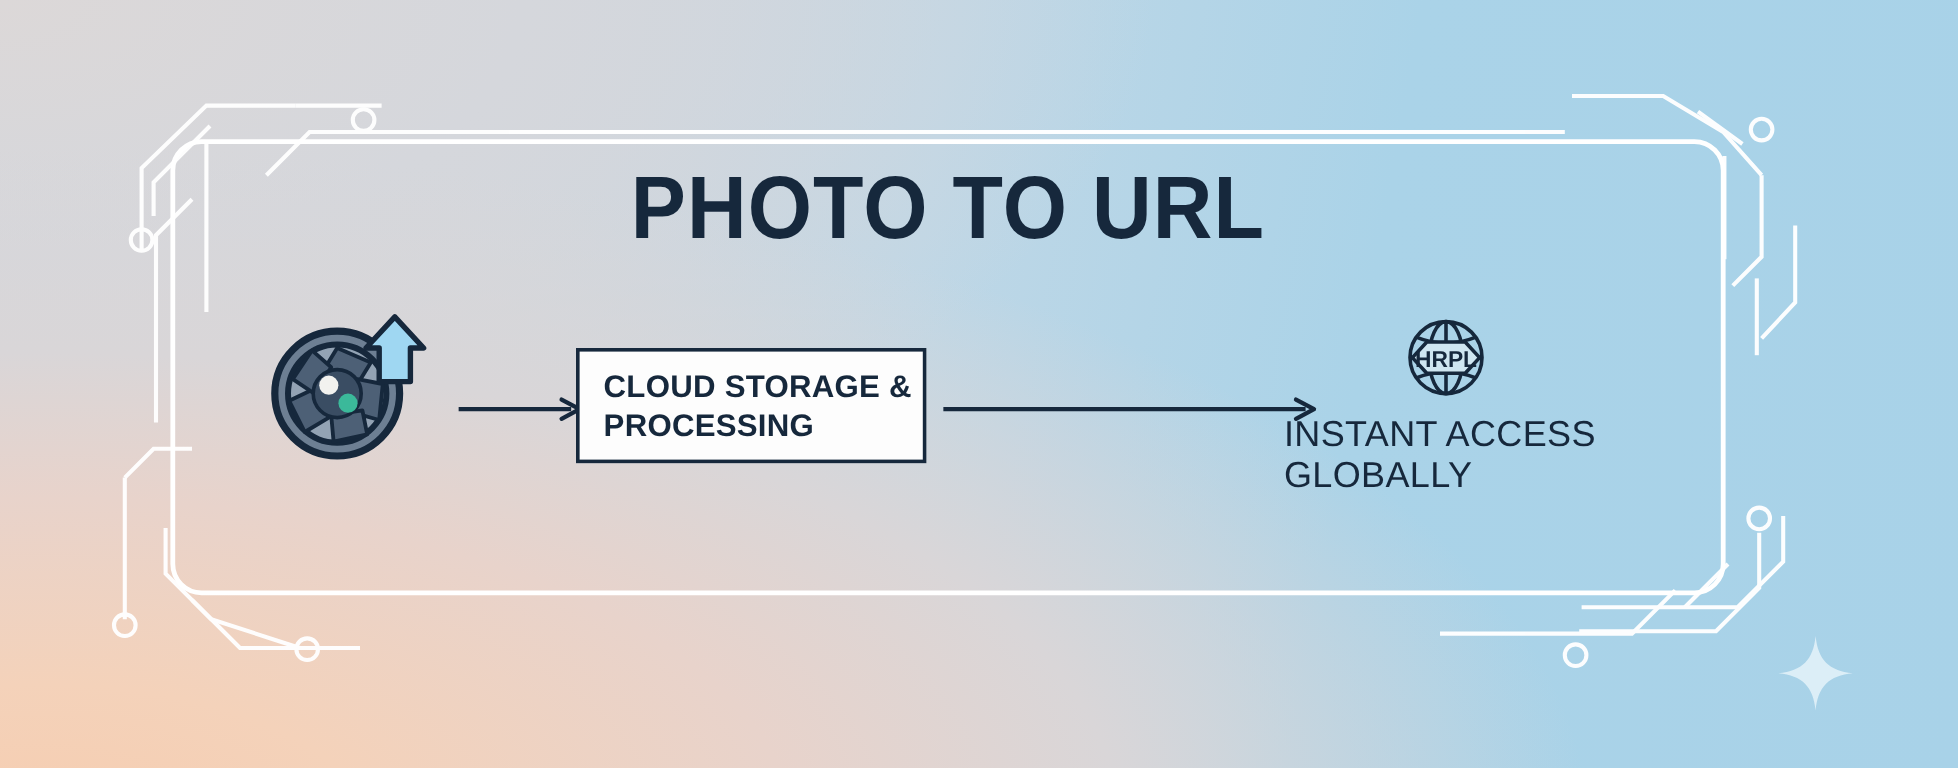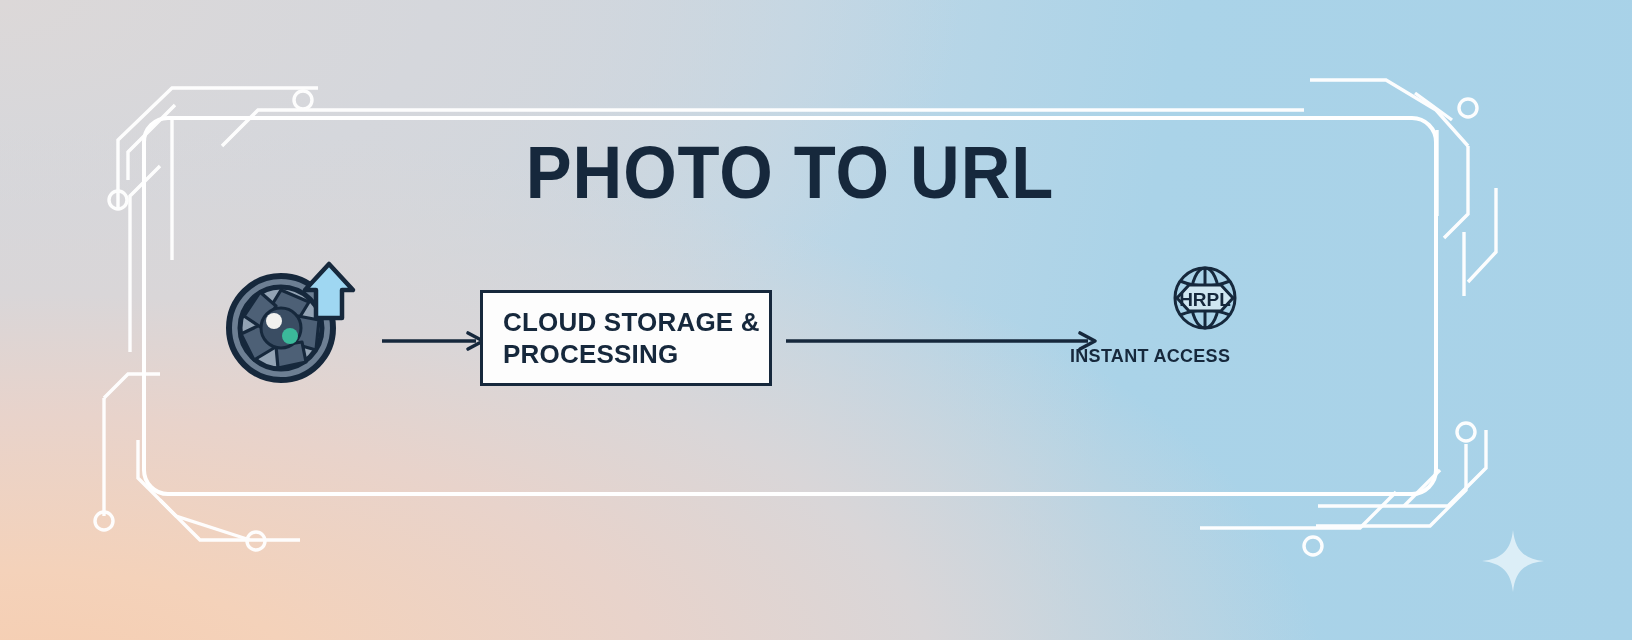--- a/index.html
+++ b/index.html
@@ -118,22 +118,22 @@
     position: absolute;
     left: 928px;
     top: 12px;
     width: 270px;
   }
   .globe-icon {
     display: block;
     margin: 0 auto 8px auto;
   }
   .globe-label {
-    font-size: 18px;
-    font-weight: bold;
+    font-size: 30px;
+    font-weight: normal;
     color: #16283c;
     line-height: 1.12;
     letter-spacing: 0.3px;
   }
 
   
   .tagline {
     position: absolute;
     left: 142px;
     top: 438px;
@@ -248,20 +248,21 @@
           <path d="M12,40 L72,40"></path>
           <path d="M17,23 Q42,33 67,23"></path>
           <path d="M17,57 Q42,47 67,57"></path>
           <path d="M42,10 L42,70"></path>
         </g>
 
         <path d="M26,27 L58,27 L70,40 L58,53 L26,53 L14,40 Z" fill="#cfe6f1" stroke="#16283c" stroke-width="3" stroke-linejoin="round"></path>
         <text x="42" y="48" text-anchor="middle" font-family="Liberation Sans, sans-serif" font-size="19" font-weight="bold" fill="#16283c">HRPL</text>
       </svg>
       <div class="globe-label">INSTANT ACCESS</div>
+      <div class="globe-label">GLOBALLY</div>
     </div>
   </div>
 
 
   <svg class="sparkle" viewBox="0 0 62 62" xmlns="http://www.w3.org/2000/svg">
     <path d="M31,0 C33,20 42,29 62,31 C42,33 33,42 31,62 C29,42 20,33 0,31 C20,29 29,20 31,0 Z" fill="#dceef7"></path>
   </svg>
 
 </div>
 

